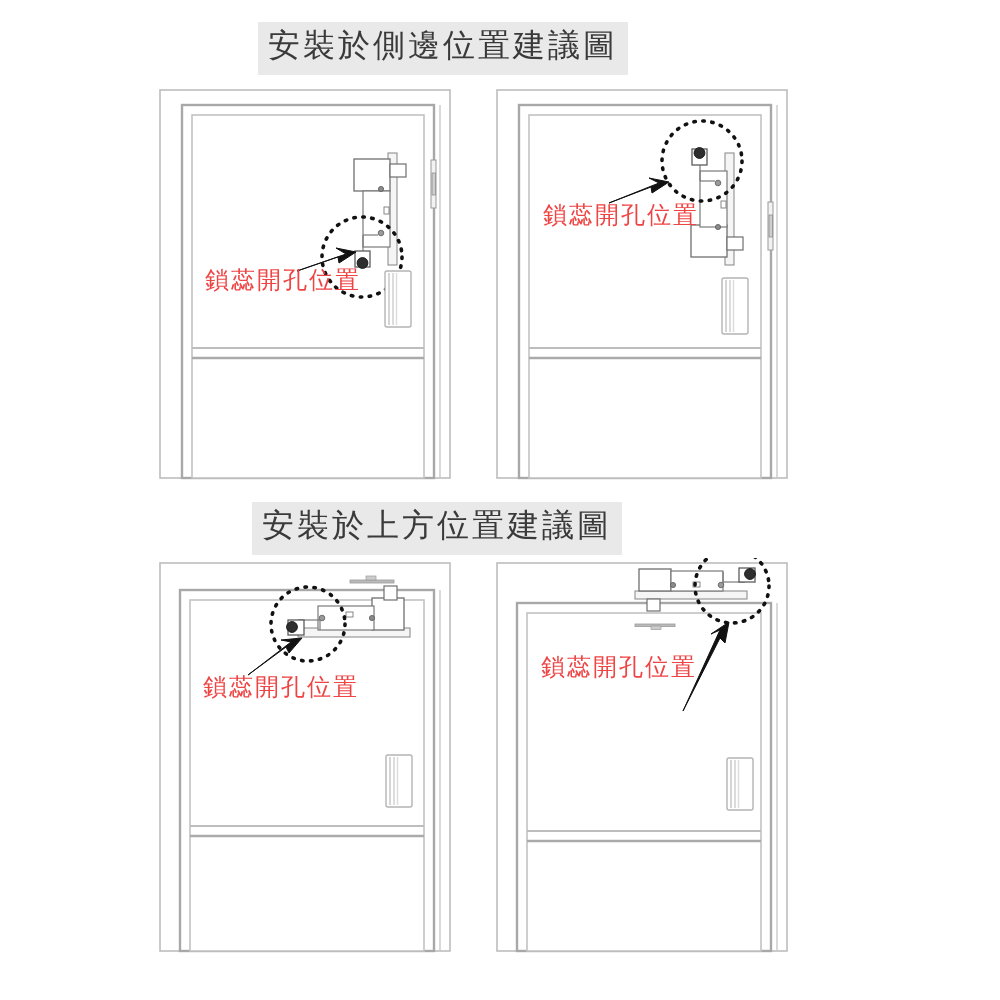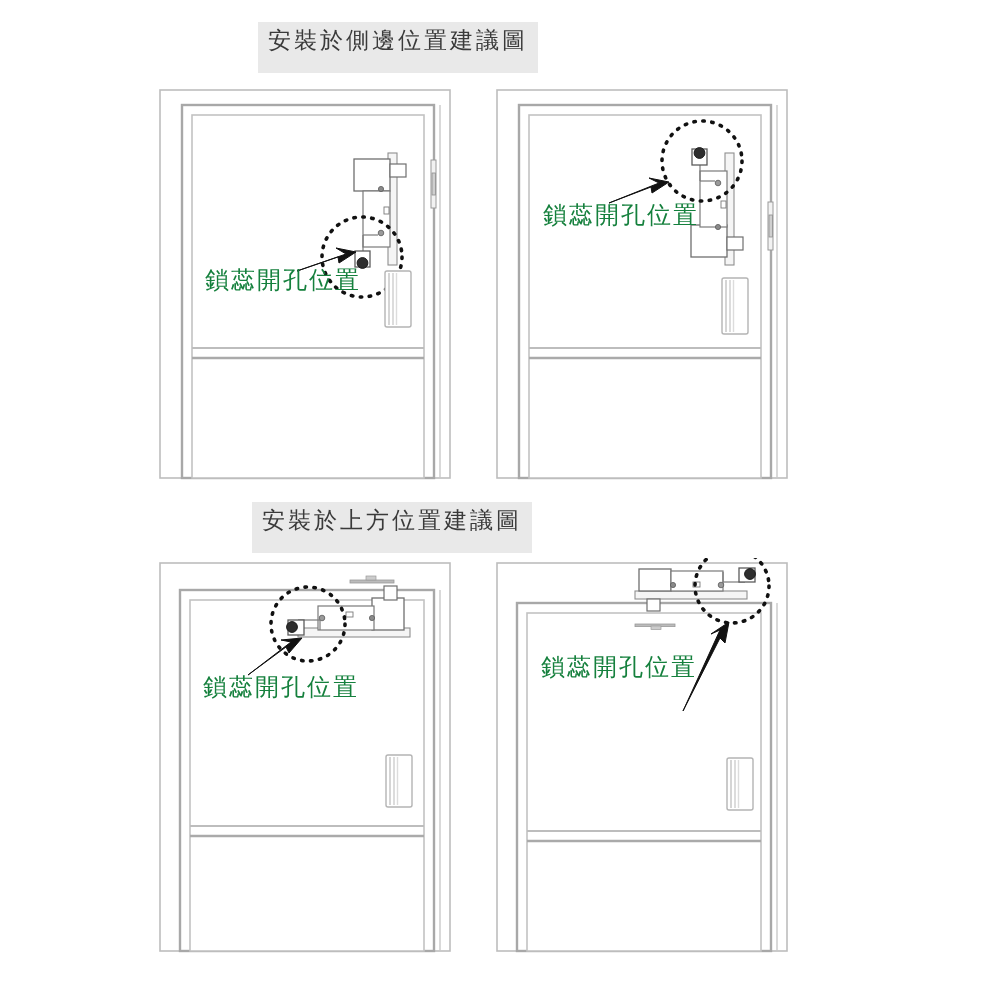--- a/index.html
+++ b/index.html
@@ -15,40 +15,40 @@
     overflow: hidden;
   }
   .page {
     position: absolute;
     inset: 0;
   }
   .section-title {
     position: absolute;
     background: #e9e9e9;
     color: #3a3a3a;
-    font-size: 23px;
+    font-size: 32px;
     letter-spacing: 3px;
     line-height: 1;
-    padding: 7px 10px 21px 10px;
+    padding: 7px 10px 14px 10px;
     white-space: nowrap;
     font-weight: 400;
     font-family: "DejaVu Sans", "Liberation Sans", sans-serif;
   }
   #title-side { left: 258px; top: 22px; }
   #title-top  { left: 252px; top: 502px; }
 
   .panel {
     position: absolute;
   }
   .panel svg { display: block; }
 
   .label {
     position: absolute;
     font-size: 24px;
-    color: #15803d;
+    color: #ef4444;
     letter-spacing: 2px;
     white-space: nowrap;
     line-height: 1;
     font-family: "DejaVu Sans", "Liberation Sans", sans-serif;
   }
   #label-1 { left: 205px; top: 268px; }
   #label-2 { left: 543px; top: 203px; }
   #label-3 { left: 203px; top: 675px; }
   #label-4 { left: 541px; top: 655px; }
 </style>

